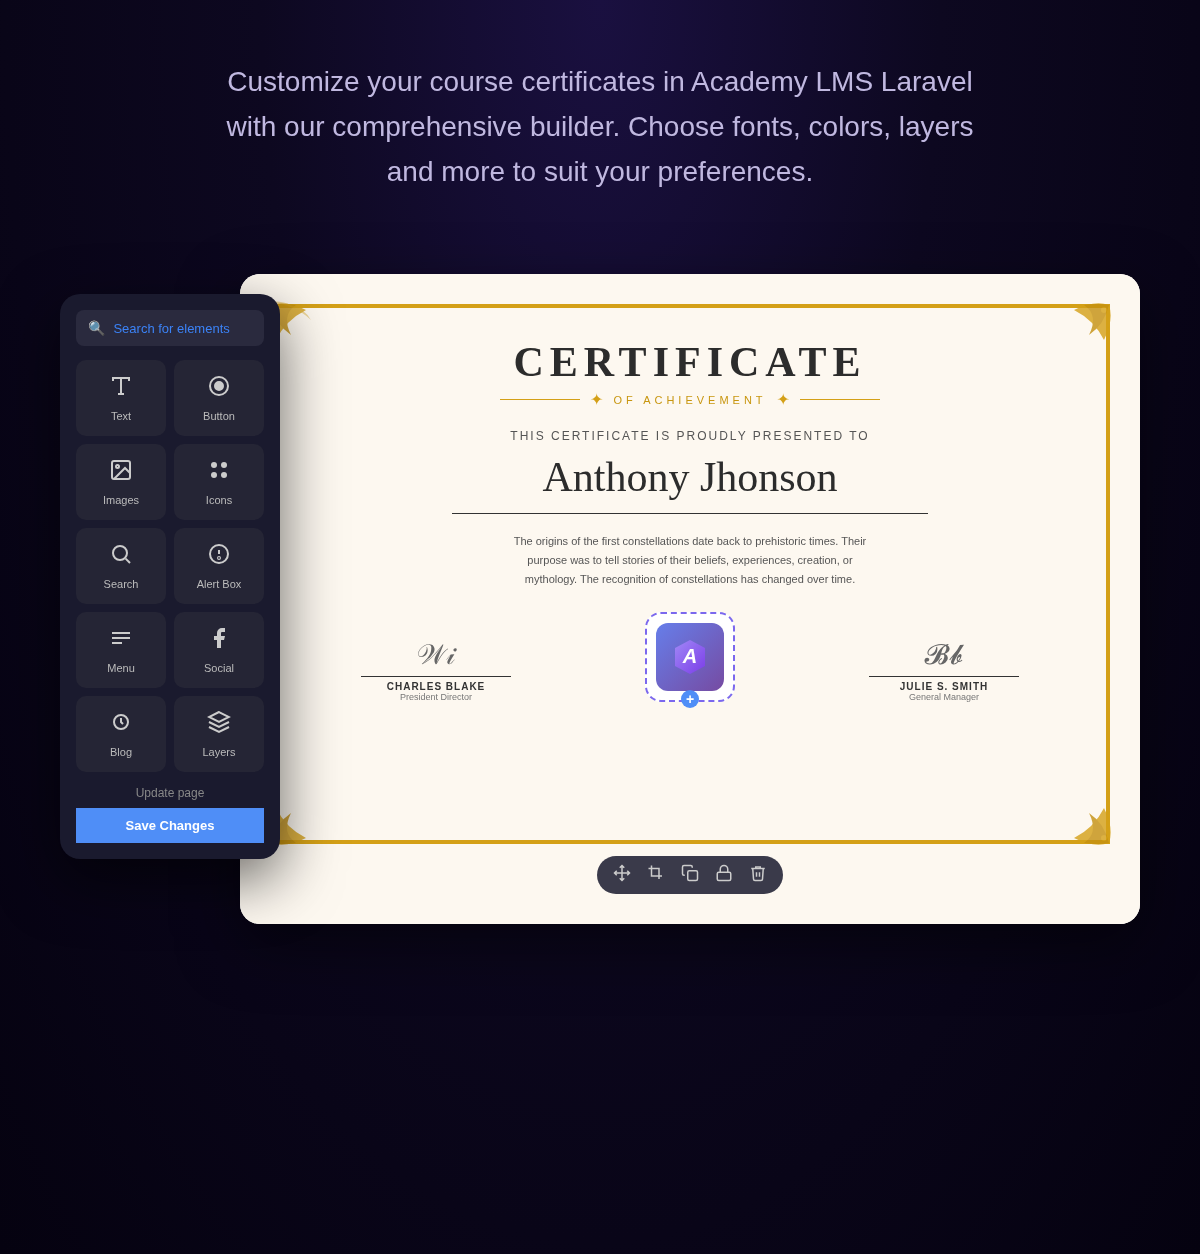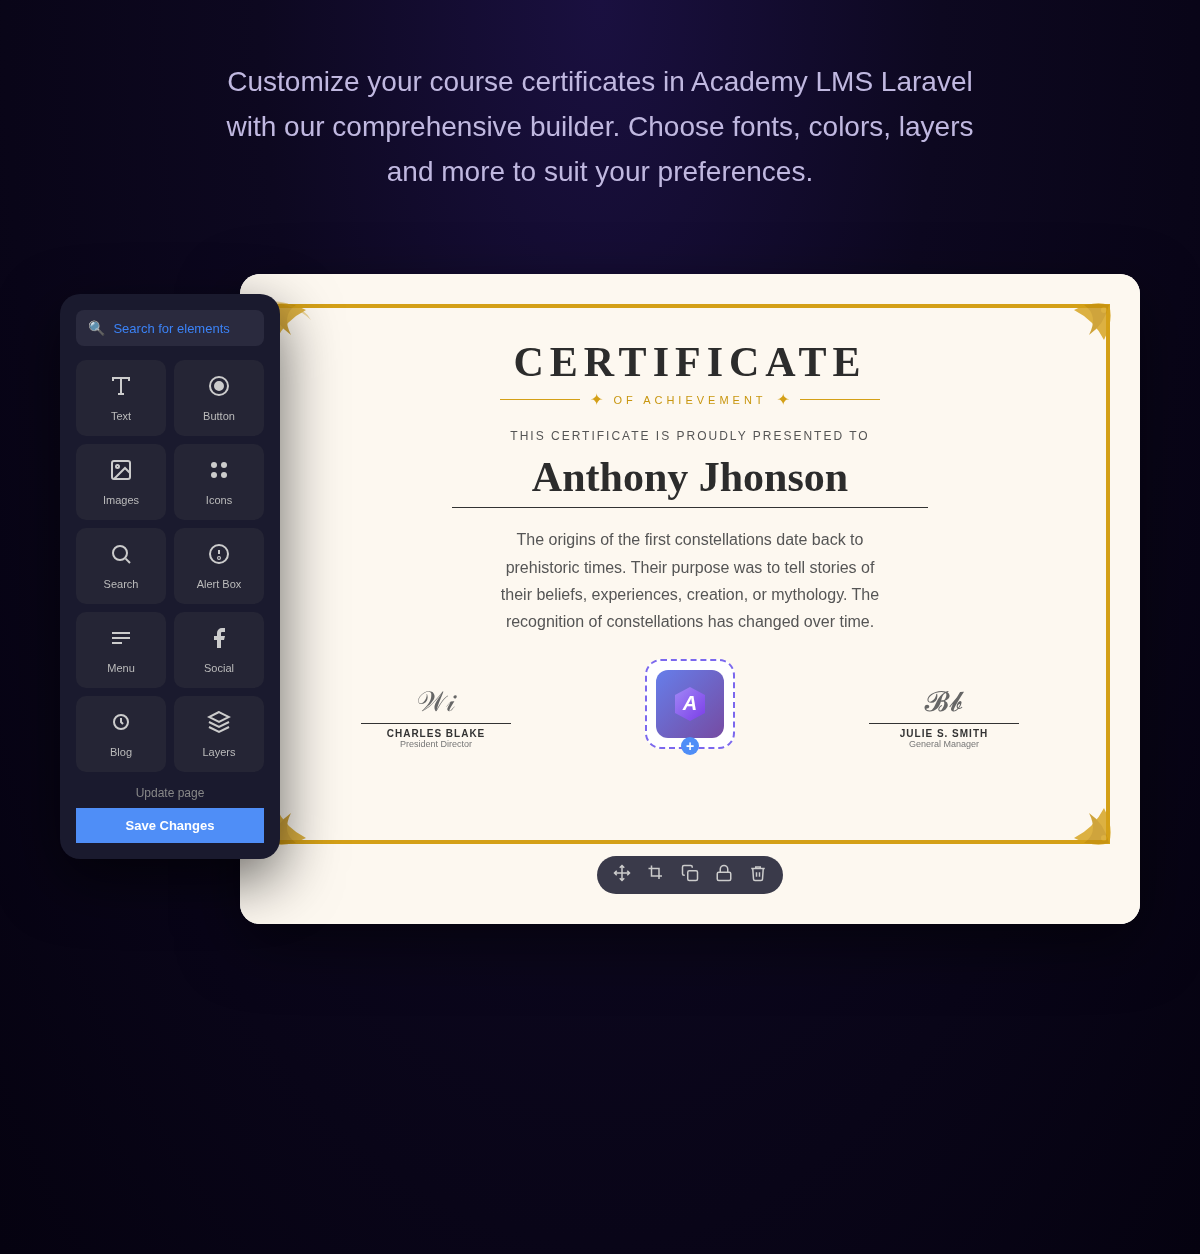--- a/index.html
+++ b/index.html
@@ -212,21 +212,21 @@
     }
 
     .cert-recipient-line {
       width: 60%;
       margin: 0 auto 18px;
       border-bottom: 1px solid #333;
     }
 
     .cert-description {
       text-align: center;
-      font-size: 16px;
+      font-size: 11px;
       color: #555;
       line-height: 1.7;
       max-width: 380px;
       margin: 0 auto 24px;
     }
 
     .cert-signatories {
       display: flex;
       justify-content: space-around;
       align-items: flex-end;
@@ -500,21 +500,21 @@
           <div class="cert-subtitle-bar">
             <div class="cert-line-deco"></div>
             <span style="color:#d4a017; font-size:16px;">✦</span>
             <span class="cert-subtitle-text">OF ACHIEVEMENT</span>
             <span style="color:#d4a017; font-size:16px;">✦</span>
             <div class="cert-line-deco"></div>
           </div>
 
           <p class="cert-presented-text">THIS CERTIFICATE IS PROUDLY PRESENTED TO</p>
 
-          <div style="text-align:center; margin-bottom:6px;font-weight:bold;">
+          <div style="text-align:center; margin-bottom:12px;">
             <span style="font-family:'Brush Script MT',cursive; font-size:42px; color:#2c2c2c;">Anthony Jhonson</span>
           </div>
           <div class="cert-recipient-line"></div>
 
           <p class="cert-description">The origins of the first constellations date back to prehistoric times. Their purpose was to tell stories of their beliefs, experiences, creation, or mythology. The recognition of constellations has changed over time.</p>
 
           <div class="cert-signatories">
 
             <div class="signatory">
               <div class="sig-img" style="font-family:'Brush Script MT',cursive; font-size:28px; color:#666; margin-bottom:4px;">𝒲𝒾</div>

